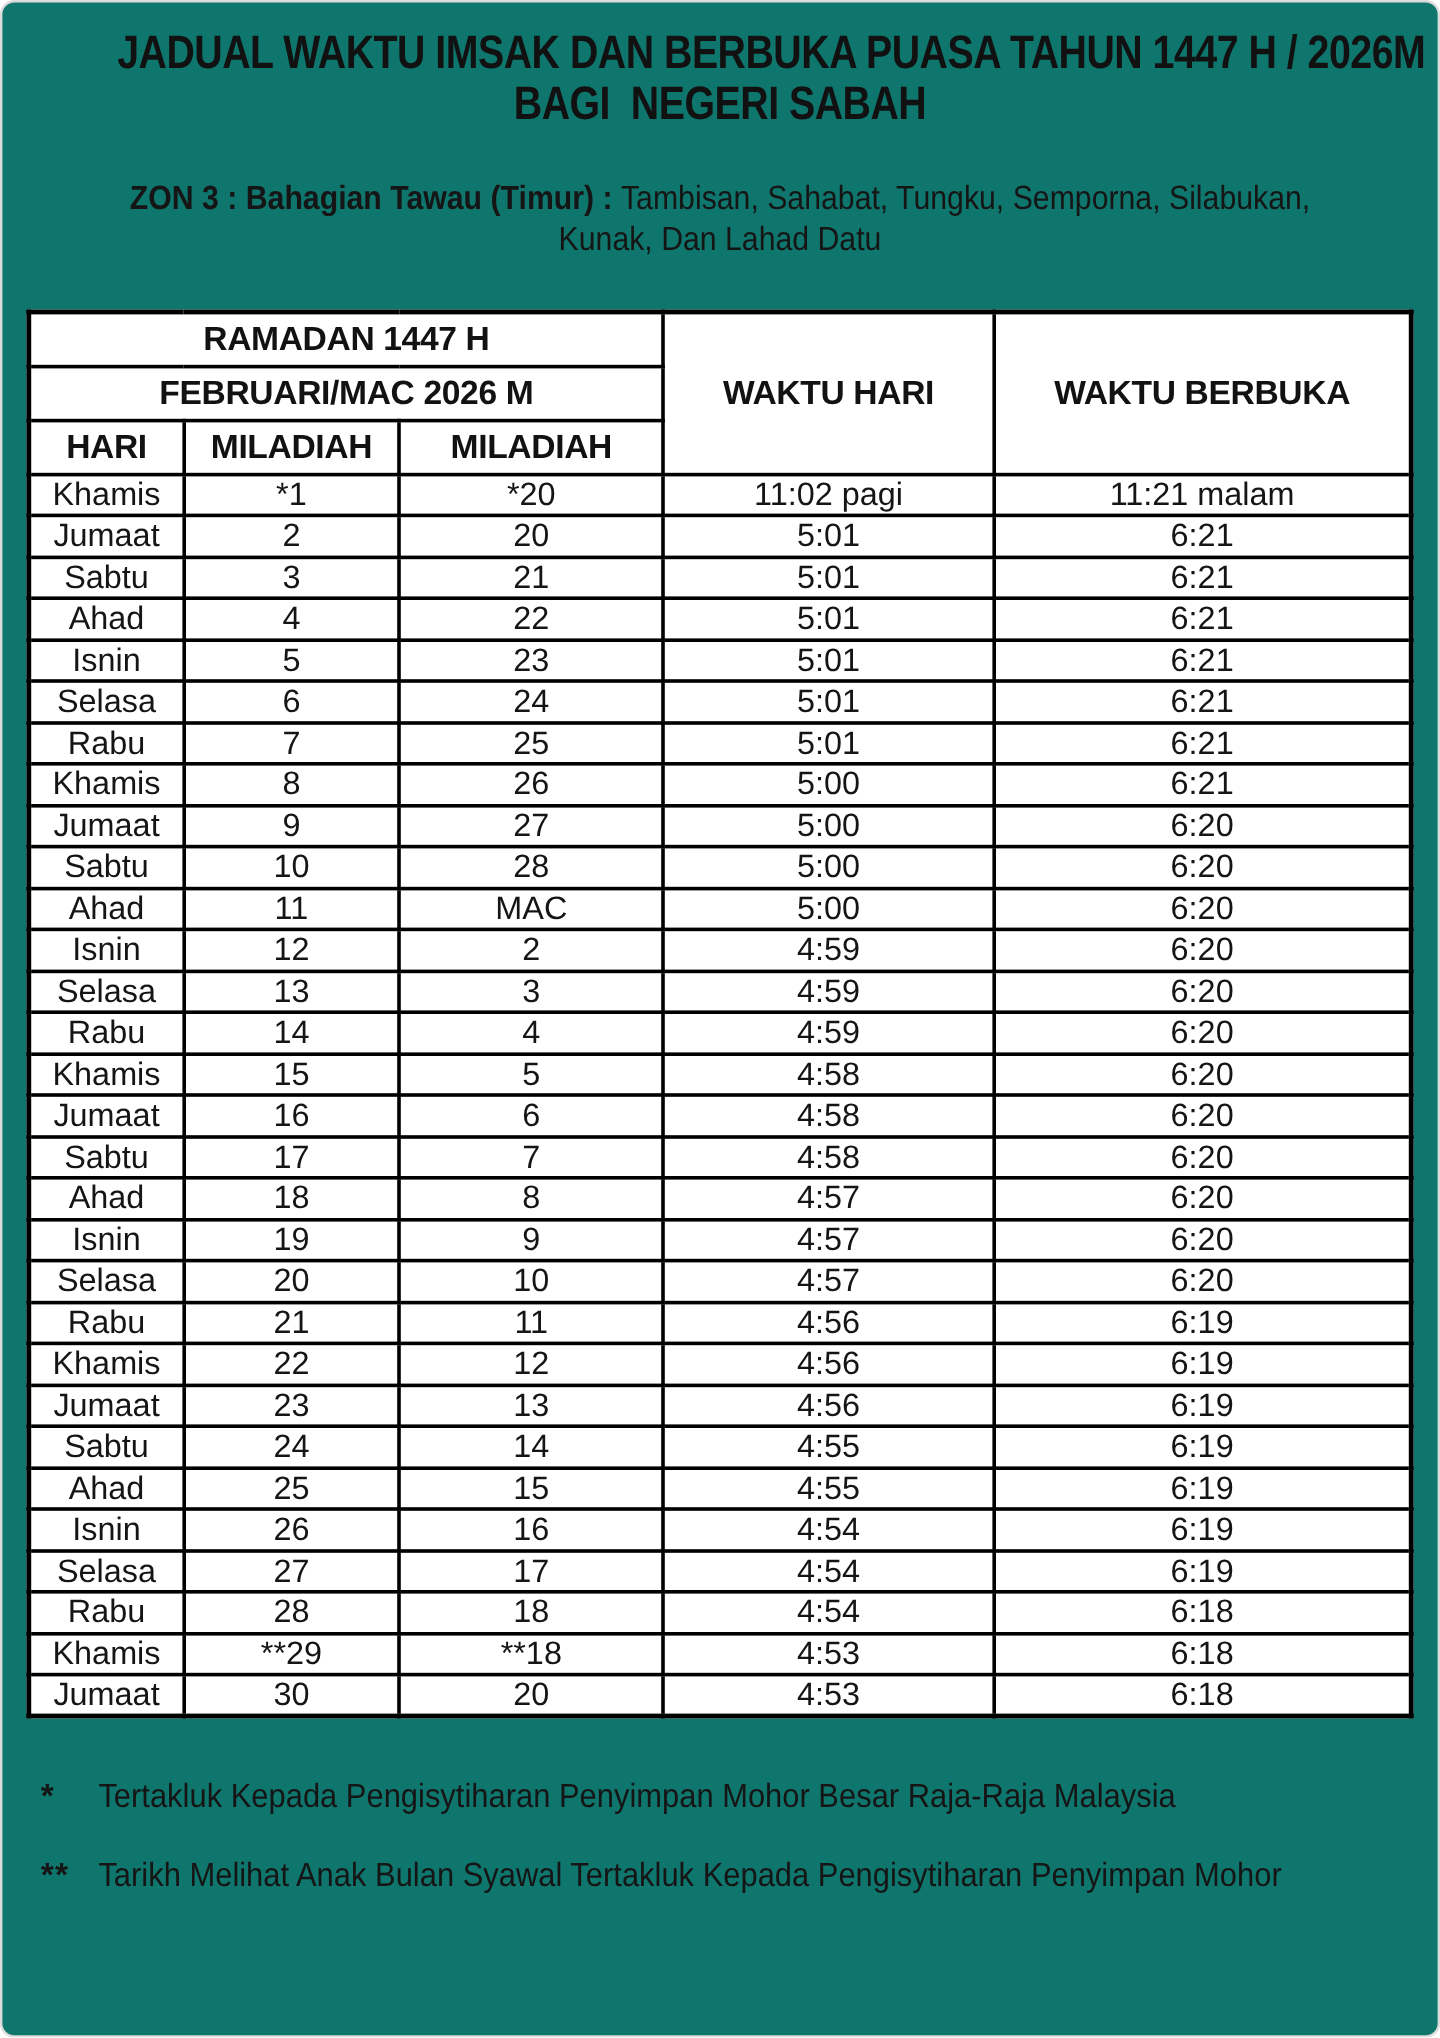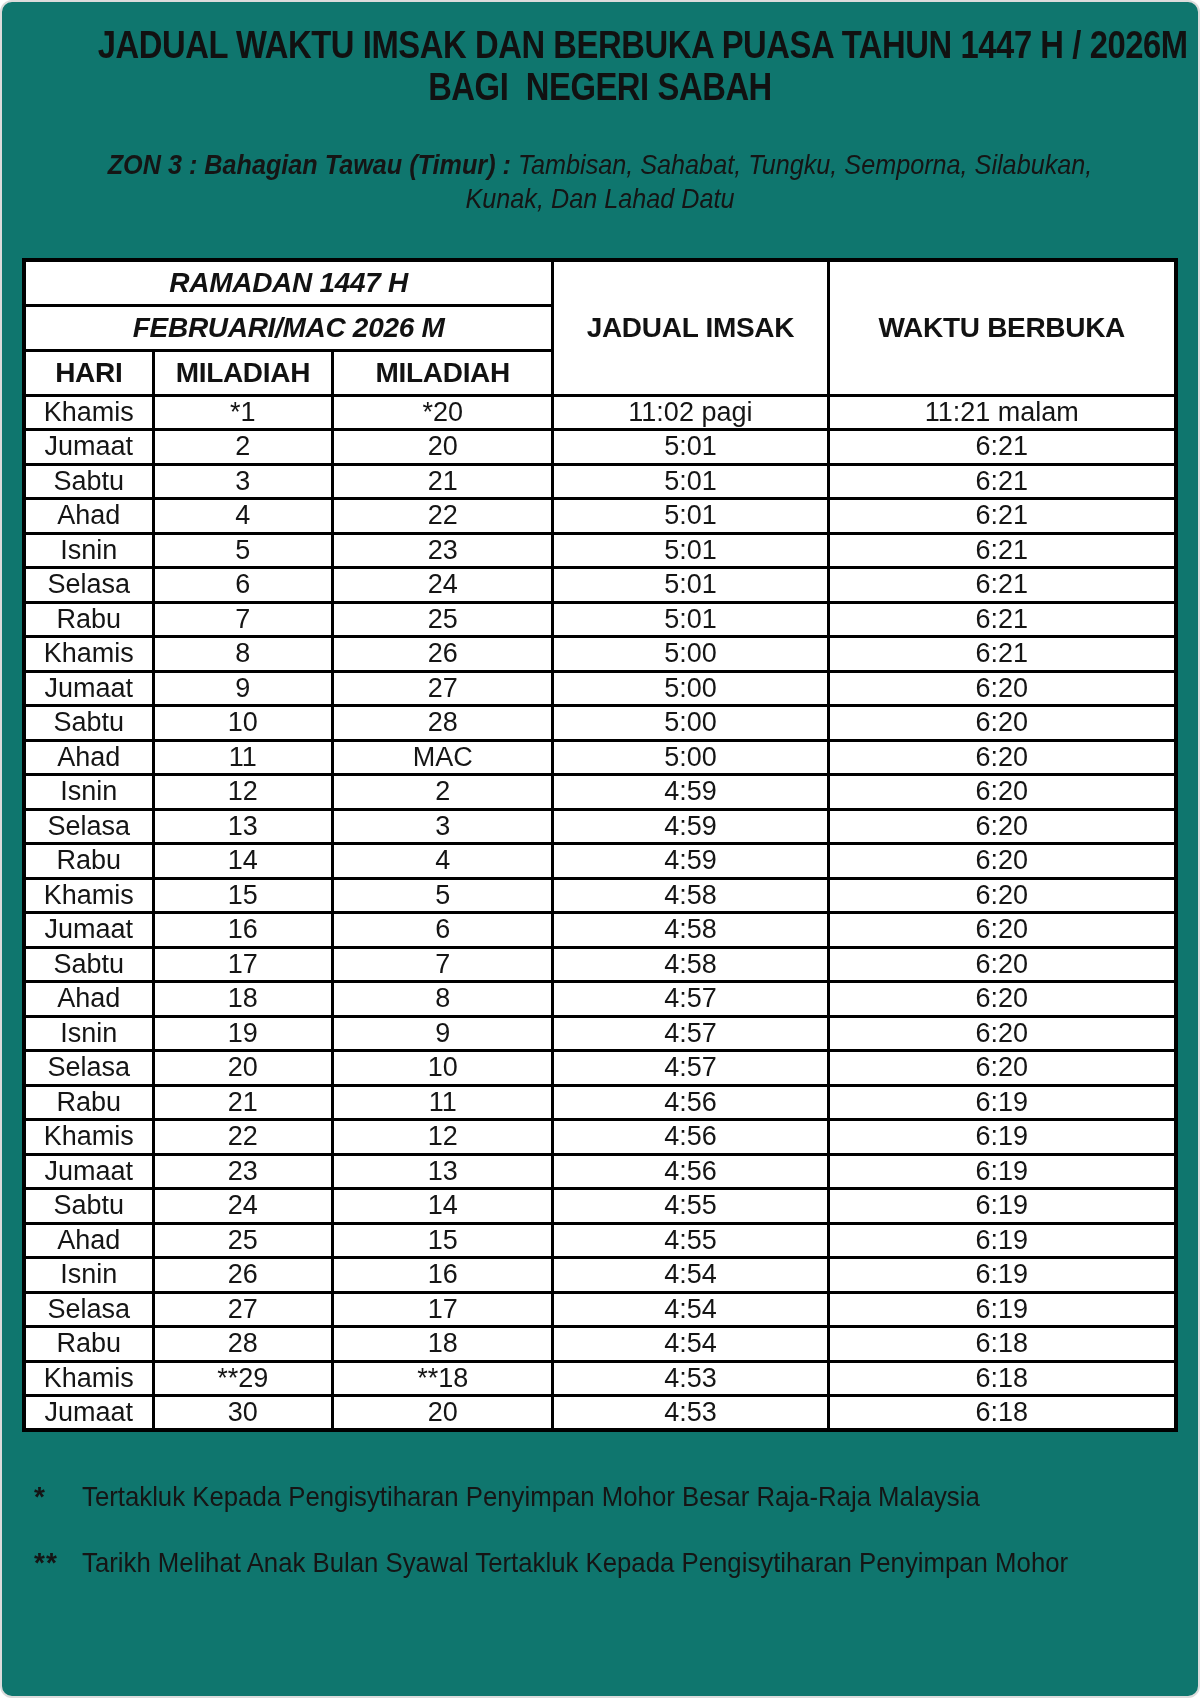--- a/index.html
+++ b/index.html
@@ -34,21 +34,20 @@
     white-space: pre;
     color: #111;
   }
   
   .zone-block {
     margin-top: 40px;
     text-align: center;
     font-size: 28px;
     line-height: 34px;
     color: #151515;
-    font-style: italic;
   }
   .zone-line {
     display: block;
     transform: scaleX(0.90);
     transform-origin: 50% 50%;
     white-space: pre;
   }
   .zone-label { font-weight: bold; }
   
   table.schedule {
@@ -72,21 +71,21 @@
     height: 45px;
     letter-spacing: -0.3px;
   }
   table.schedule td {
     font-weight: normal;
     font-size: 27px;
     height: 34.5px;
     padding: 0;
     color: #151515;
   }
-  th.month-span { height: 46px; font-style: italic; }
+  th.month-span { height: 46px; }
   
   .footnotes {
     margin: 48px 0 0 32px;
   }
   .footnote {
     display: flex;
     align-items: baseline;
     margin-bottom: 32px;
     font-size: 28px;
     line-height: 34px;
@@ -123,21 +122,21 @@
     <colgroup>
       <col style="width:11.2%">
       <col style="width:15.6%">
       <col style="width:19.1%">
       <col style="width:23.9%">
       <col style="width:30.2%">
     </colgroup>
     <thead>
       <tr>
         <th colspan="3" class="month-span">RAMADAN 1447 H</th>
-        <th rowspan="3">JADUAL IMSAK</th>
+        <th rowspan="3">WAKTU HARI</th>
         <th rowspan="3">WAKTU BERBUKA</th>
       </tr>
       <tr>
         <th colspan="3" class="month-span">FEBRUARI/MAC 2026 M</th>
       </tr>
       <tr>
         <th>HARI</th>
         <th>MILADIAH</th>
         <th>MILADIAH</th>
       </tr>

